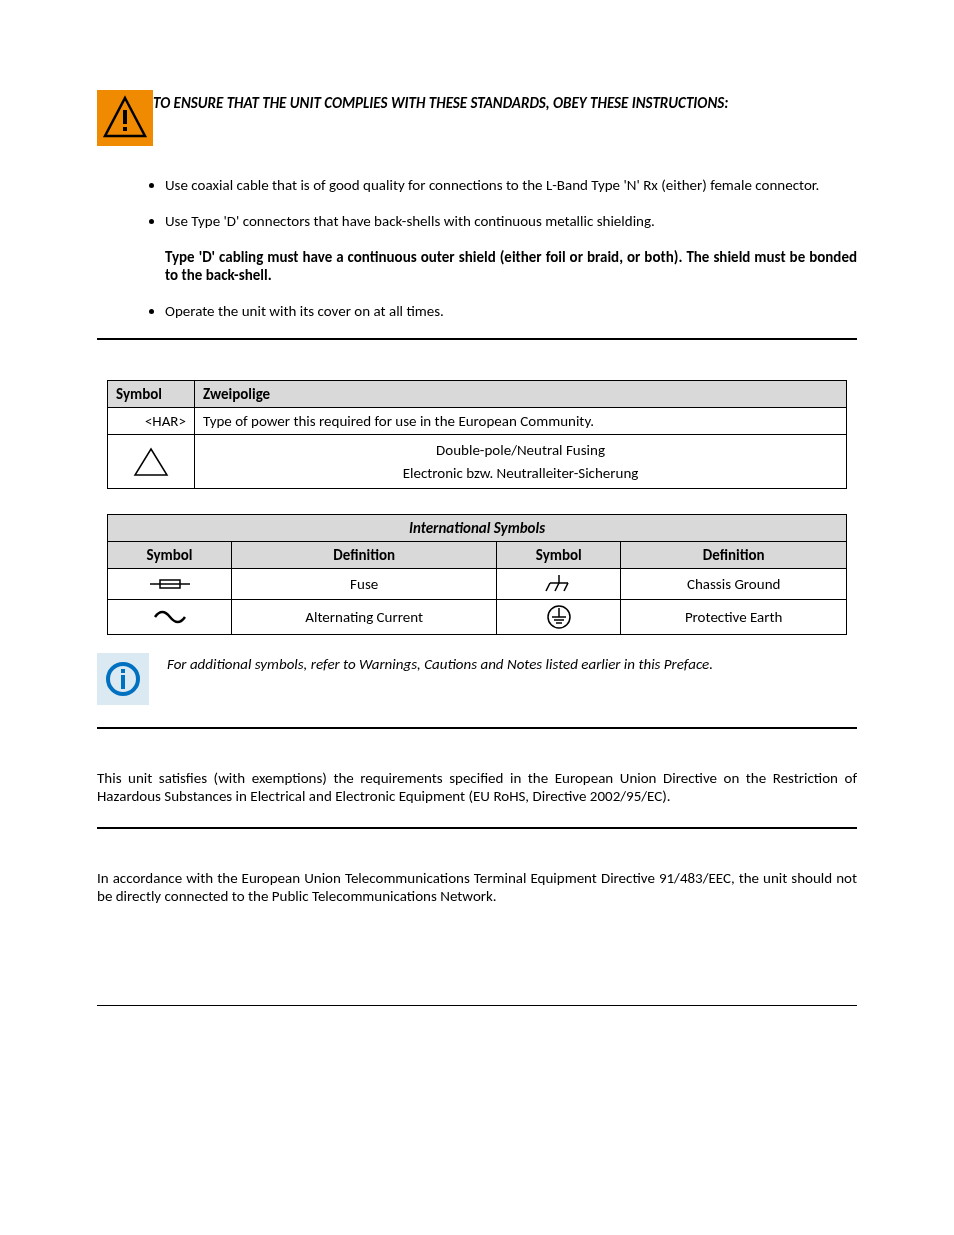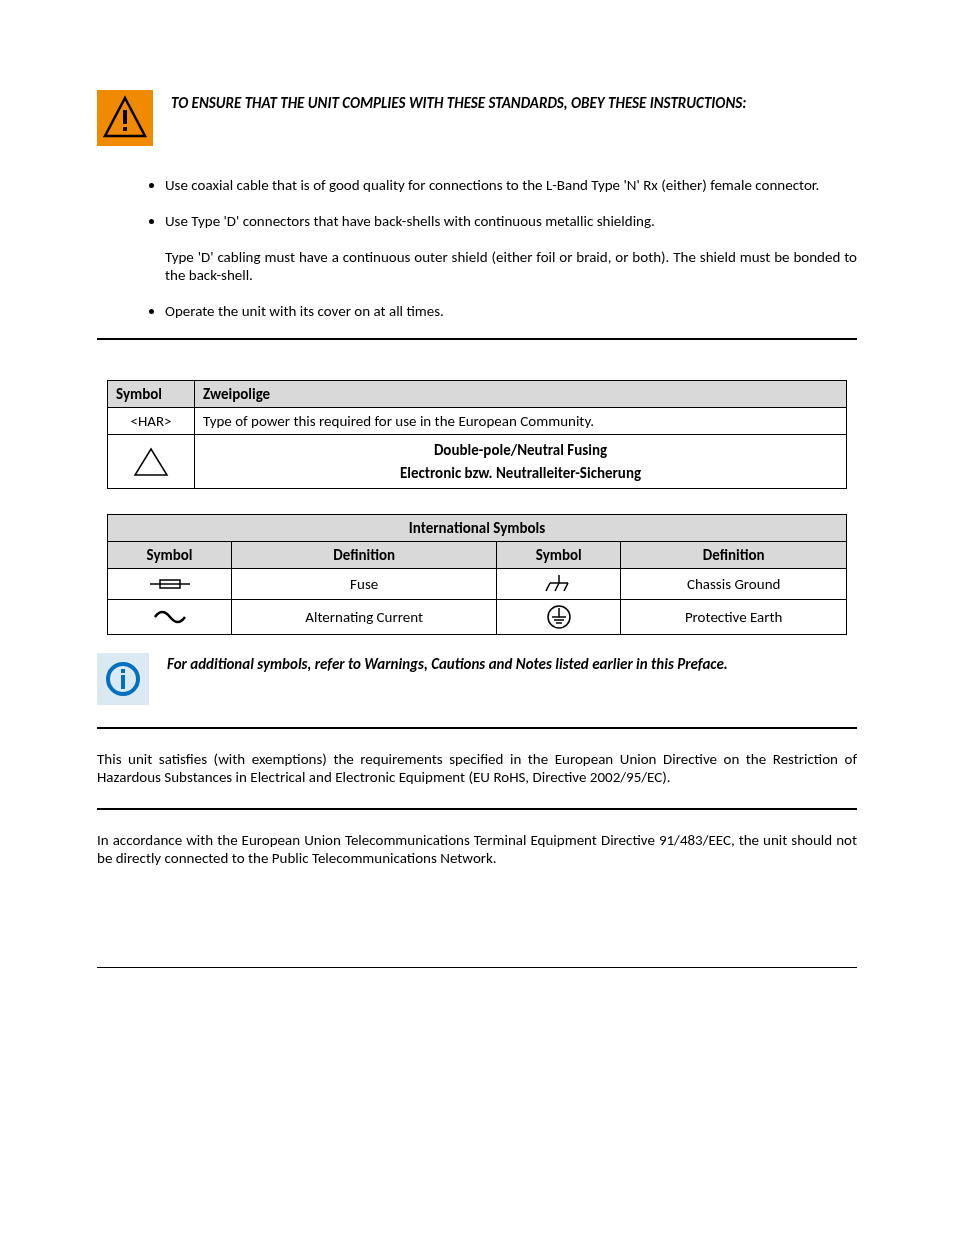--- a/index.html
+++ b/index.html
@@ -11,21 +11,20 @@
     background: #fff;
   }
   .page {
     width: 780px;
     margin: 0 auto;
     padding: 90px 0 40px 0;
   }
   .warning-block {
     display: flex;
     align-items: flex-start;
-    gap: 18px;
     margin-bottom: 30px;
     padding: 0 10px;
   }
   .warning-icon-box {
     width: 56px;
     height: 56px;
     background: #f08a00;
     flex: 0 0 56px;
     display: flex;
     align-items: center;
@@ -42,20 +41,21 @@
     padding-left: 68px;
     margin: 0 10px 0 10px;
   }
   ul.bullets li {
     margin-bottom: 18px;
     text-align: justify;
   }
   ul.bullets li .sub {
     margin-top: 18px;
     text-align: justify;
+    font-weight: bold;
   }
   .hr-thick {
     border: none;
     border-top: 2px solid #000;
     margin: 16px 10px 0 10px;
   }
   
   table.sym-desc {
     width: calc(100% - 40px);
     margin: 40px 20px 25px 20px;
@@ -66,26 +66,26 @@
     border: 1px solid #000;
     padding: 4px 8px;
     vertical-align: middle;
   }
   table.sym-desc th {
     background: #d9d9d9;
     text-align: left;
     font-weight: bold;
   }
   table.sym-desc td.sym {
-    text-align: center;
+    text-align: right;
     width: 70px;
   }
   .center-bold {
     text-align: center;
-    font-weight: bold;
+    font-weight: normal;
     line-height: 1.5;
   }
   
   table.intl {
     width: calc(100% - 40px);
     margin: 0 20px 18px 20px;
     border-collapse: collapse;
     font-size: 15px;
   }
   table.intl th, table.intl td {
@@ -93,44 +93,45 @@
     padding: 4px 8px;
     text-align: center;
     vertical-align: middle;
   }
   table.intl th {
     background: #d9d9d9;
     font-weight: bold;
   }
   table.intl .title-row th {
     text-align: center;
+    font-style: italic;
   }
   .info-block {
     display: flex;
     align-items: flex-start;
     gap: 18px;
     margin: 0 10px 22px 10px;
   }
   .info-icon-box {
     width: 52px;
     height: 52px;
     background: #dbe9f3;
     flex: 0 0 52px;
     display: flex;
     align-items: center;
     justify-content: center;
   }
   .info-text {
     font-style: italic;
-    font-weight: bold;
+    font-weight: normal;
     padding-top: 2px;
     text-align: center;
   }
   .para {
-    margin: 21px 10px 0 10px;
+    margin: 40px 10px 0 10px;
     text-align: justify;
   }
   .bottom-hr {
     border: none;
     border-top: 1px solid #000;
     margin: 100px 10px 0 10px;
   }
   .icon-cell svg { display:block; margin:0 auto; }
 </style>
 </head>

